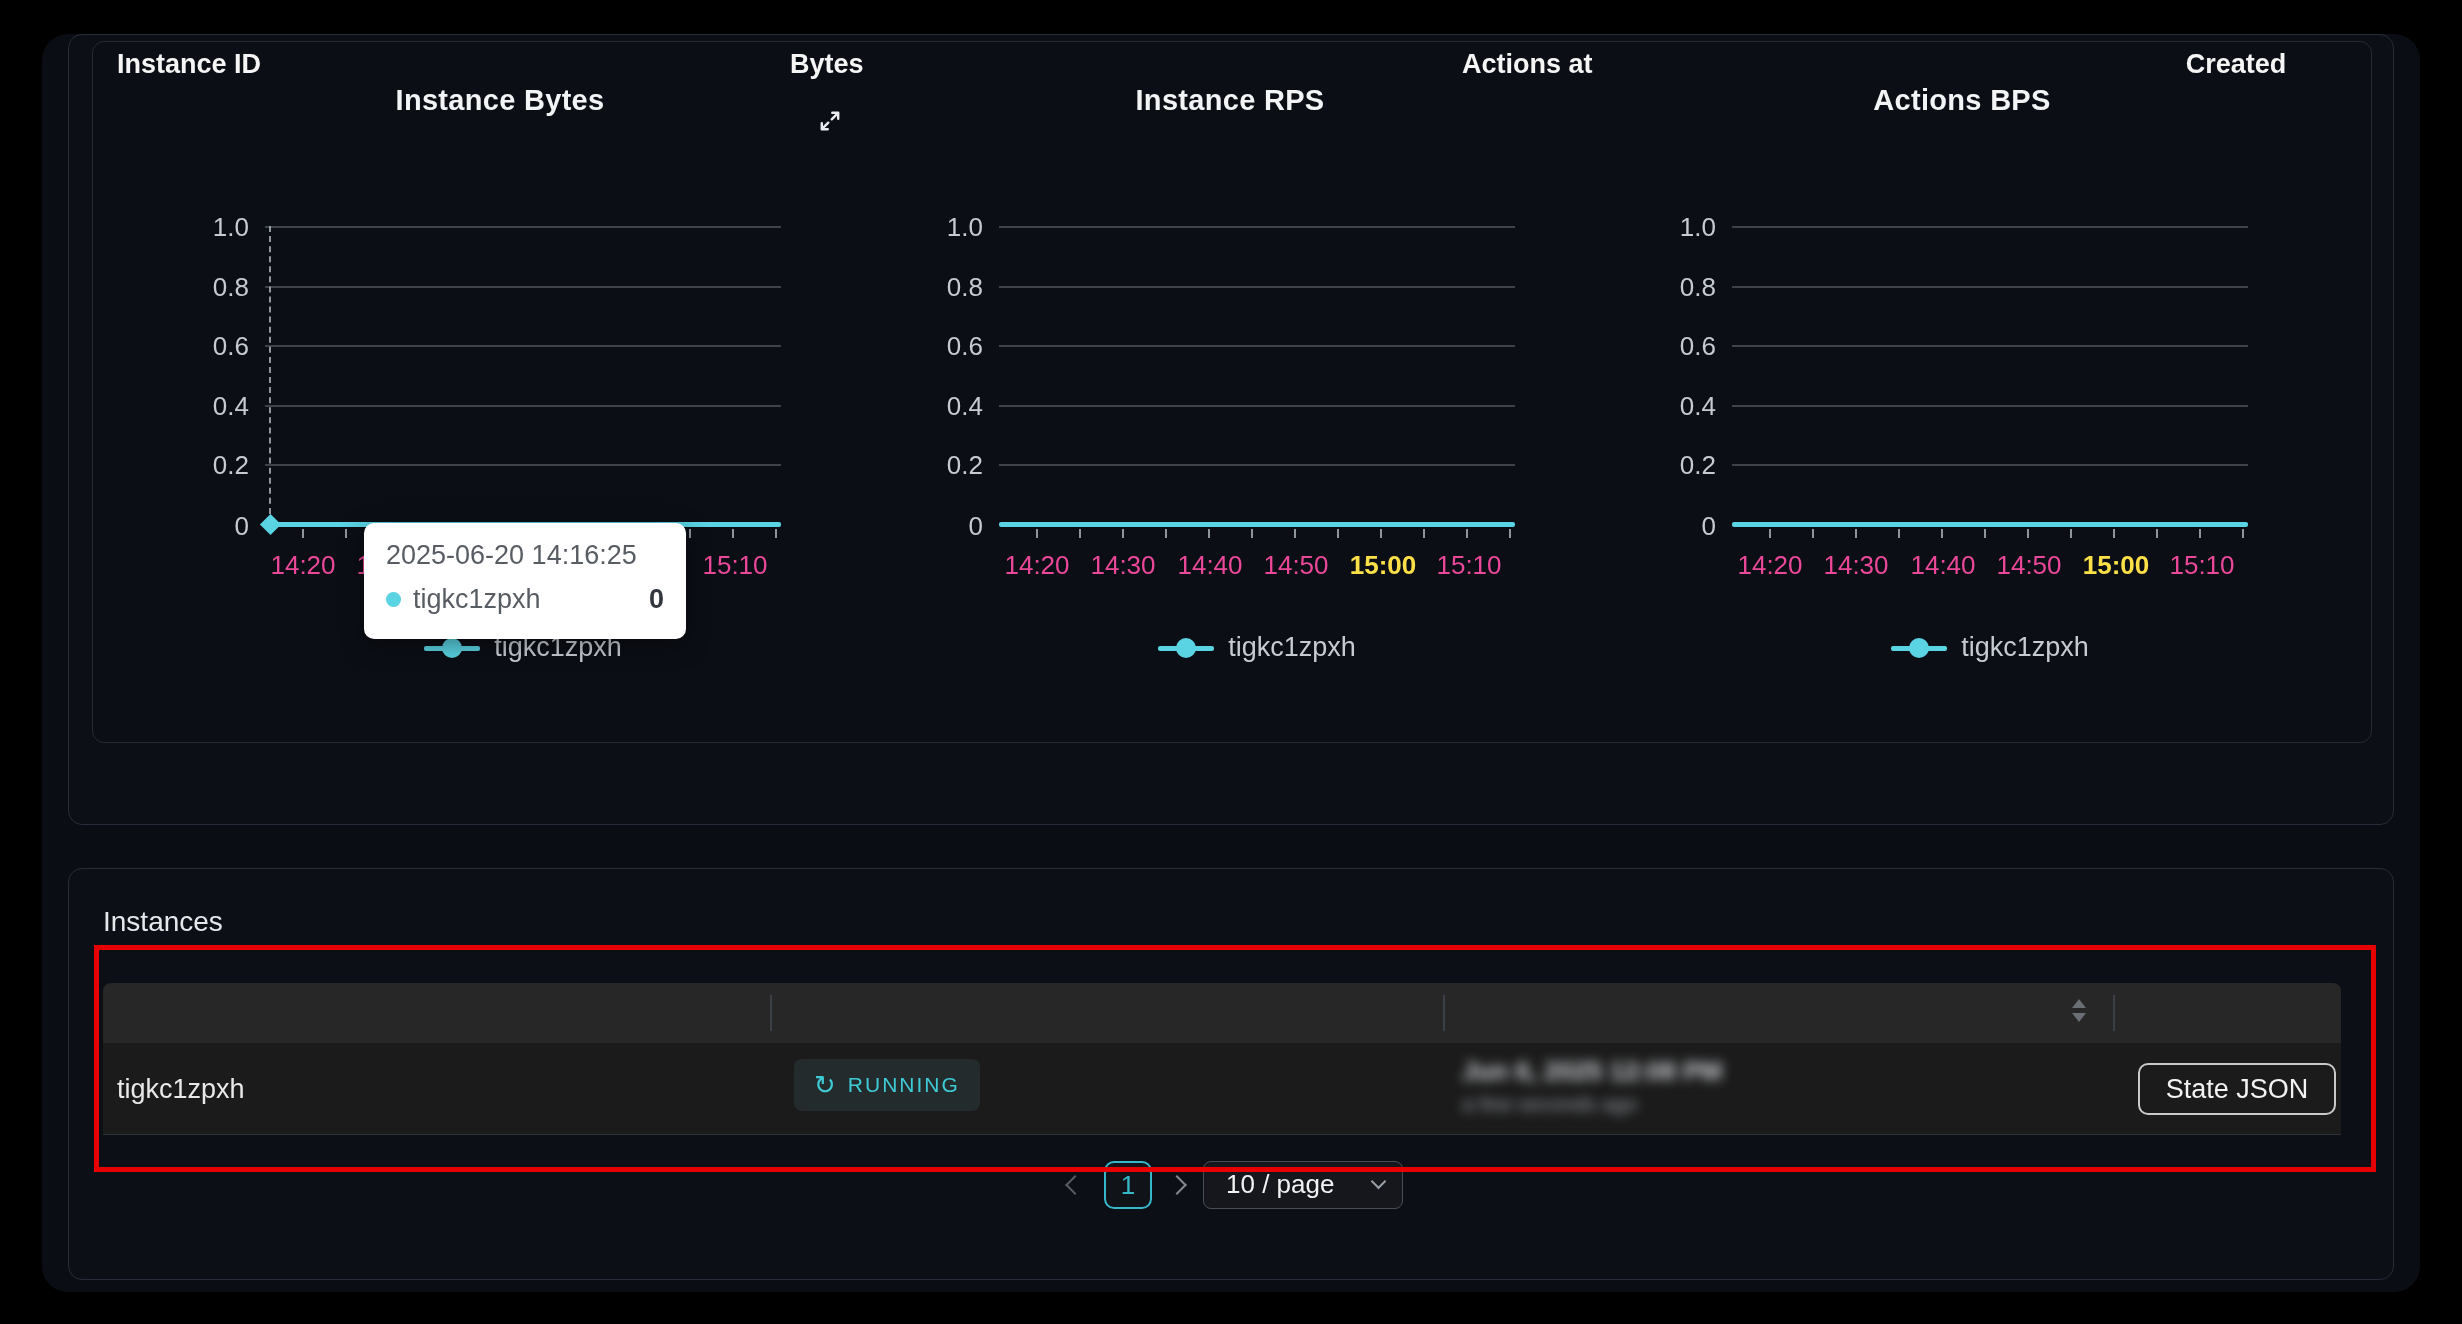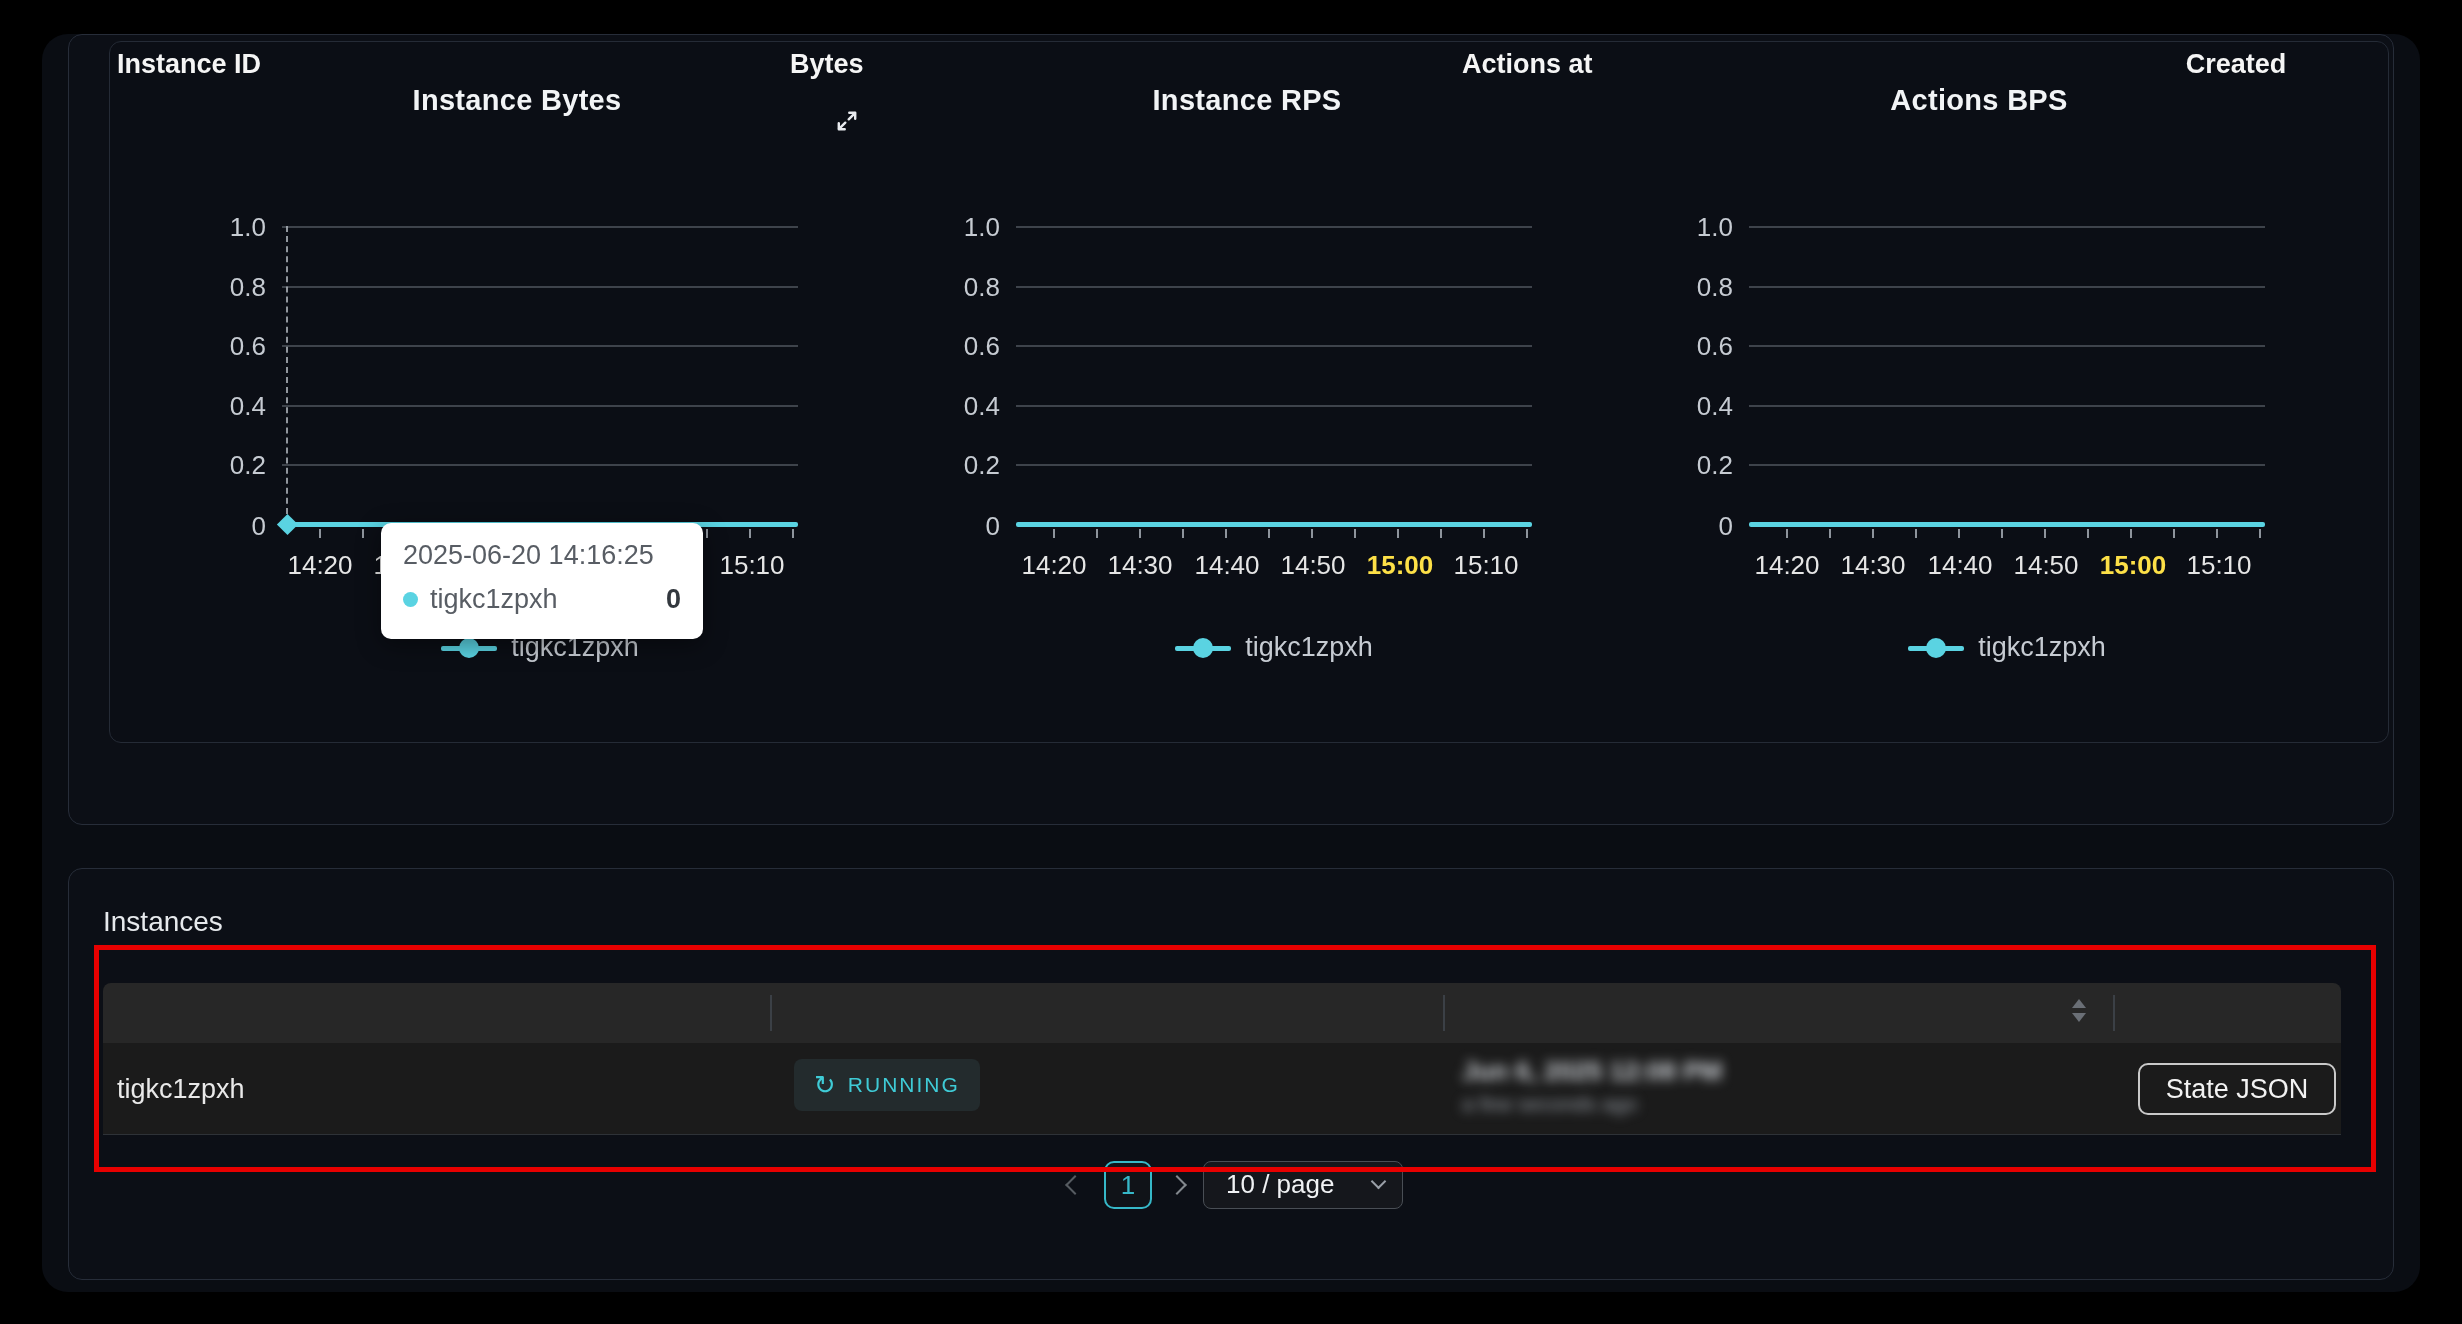--- a/index.html
+++ b/index.html
@@ -13,21 +13,21 @@
   .chart-title { position:absolute; width:400px; top:42px; text-align:center;
                  color:#f2f4f6; font-size:29px; font-weight:bold; letter-spacing:.3px; }
   .yl { position:absolute; width:84px; text-align:right; color:#c6cbd2; font-size:26px;
         transform:translateY(-50%); }
   .grid-line { position:absolute; width:516px; height:1.5px; background:#3e434b; }
   .baseline { position:absolute; width:516px; height:5px; background:#5ad3e2; border-radius:2px; }
   .ticks { position:absolute; width:516px; height:9px;
            background:repeating-linear-gradient(to right,#8e949c 0,#8e949c 2px,transparent 2px,transparent 43px);
            background-position-x:37px; }
   .xrow { position:absolute; width:516px; height:32px; }
-  .xl { position:absolute; transform:translateX(-50%); color:#e5e5e5; font-size:26px; white-space:nowrap; }
+  .xl { position:absolute; transform:translateX(-50%); color:#ec4899; font-size:26px; white-space:nowrap; }
   .xl.bold { font-weight:bold; color:#fde047; }
   .legend { position:absolute; width:300px; top:590px; display:flex; align-items:center;
             justify-content:center; gap:14px; }
   .legend-marker { position:relative; width:56px; height:22px; }
   .legend-marker .ln { position:absolute; left:0; top:9px; width:56px; height:5px; background:#5ad3e2; border-radius:2px; }
   .legend-marker .dt { position:absolute; left:18px; top:1px; width:20px; height:20px; border-radius:50%; background:#5ad3e2; }
   .legend-label { color:#c6cbd2; font-size:27px; }
   .dashed-line { position:absolute; width:0; border-left:2px dashed #a9aeb5; opacity:.85; }
   .diamond { position:absolute; width:15px; height:15px; background:#5ad3e2; transform:rotate(45deg); }
   .tooltip { position:absolute; left:271px; top:481px; width:322px; height:116px; background:#fff;
@@ -72,21 +72,21 @@
   .caret-down { position:absolute; right:18px; top:14px; width:11px; height:11px;
                 border-right:2px solid #9aa0a8; border-bottom:2px solid #9aa0a8; transform:rotate(45deg); }
   .expand-icon { position:absolute; left:720px; top:62px; width:34px; height:34px; }
 </style>
 </head>
 <body>
 
 <div id="page">
 
   <div class="card" style="left:26px; top:0; width:2326px; height:791px;">
-    <div class="chart-box" style="left:40px; top:6px;">
+    <div class="chart-box" style="left:23px; top:6px;">
 
       <div>
         <div class="chart-title" style="left:207px;">Instance Bytes</div>
         <svg class="expand-icon" viewBox="0 0 24 24">
           <g fill="none" stroke="#e8eaee" stroke-width="1.7" stroke-linecap="round" stroke-linejoin="round">
             <path d="M13.6 6.2h4.2v4.2"></path>
               <path d="M17.6 6.4l-4.4 4.4"></path>
             <path d="M10.4 17.8H6.2v-4.2"></path>
               <path d="M6.4 17.6l4.4-4.4"></path>
           </g>

